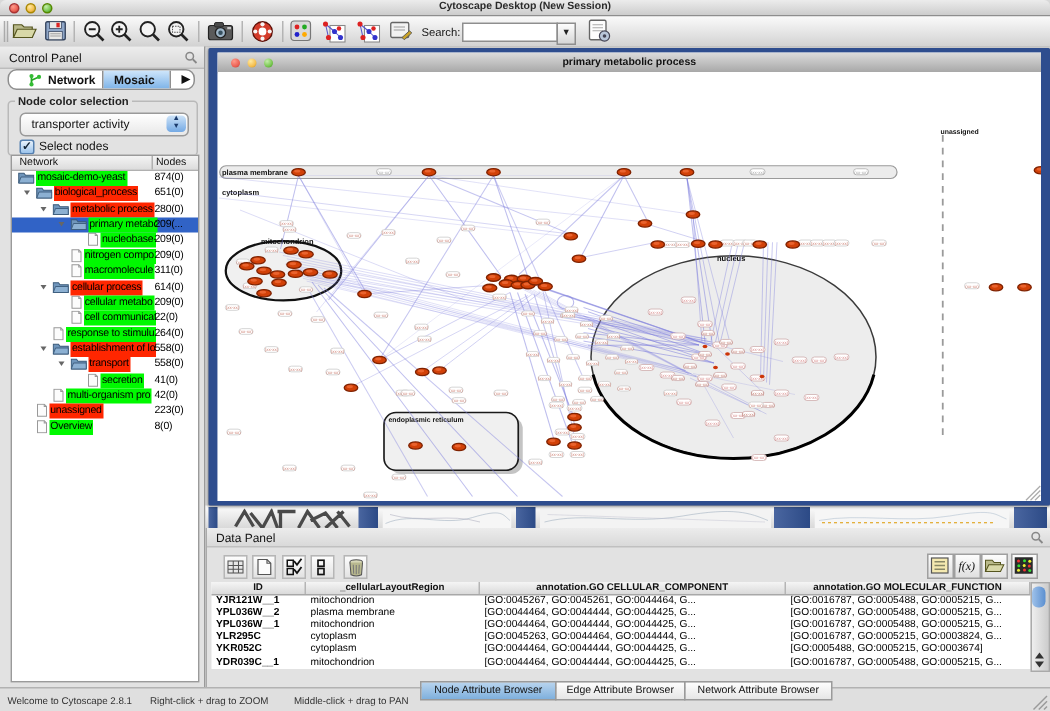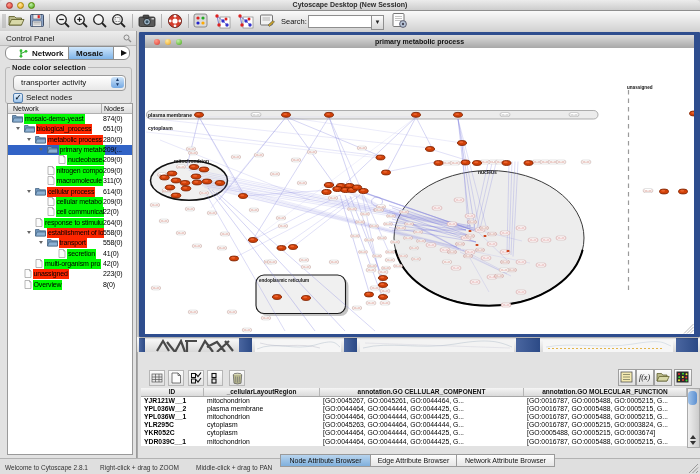--- a/index.html
+++ b/index.html
@@ -839,20 +839,27 @@
           <ellipse cx="682.2" cy="190.8" rx="2.025" ry="0.96" fill="#ef6a35" opacity="0.85"></ellipse>
           <g stroke="#aaa" stroke-width="0.8">
             <line x1="687" y1="333.5" x2="693.5" y2="327"></line>
             <line x1="690" y1="333.5" x2="693.5" y2="330"></line>
             <line x1="684" y1="333.5" x2="693.5" y2="324"></line>
           </g>
         </svg>
 </div>
 </div>
 <div id="datapanel" class="abs">
+      <div id="dp-head">
+        <span>Data Panel</span>
+        <svg style="position:absolute;right:5px;top:2px" width="9" height="9" viewBox="0 0 9 9">
+          <circle cx="3.5" cy="3.5" r="2.5" fill="none" stroke="#888" stroke-width="1"></circle>
+          <line x1="5.5" y1="5.5" x2="8" y2="8" stroke="#888" stroke-width="1.2"></line>
+        </svg>
+      </div>
       <div class="dpbtn" style="left:11px"><svg width="12" height="12" viewBox="0 0 12 12" style="margin:1px">
           <rect x="1" y="2" width="10" height="8" fill="#e8e8e8" stroke="#555" stroke-width="0.7"></rect>
           <line x1="1" y1="5" x2="11" y2="5" stroke="#555" stroke-width="0.7"></line>
           <line x1="1" y1="7.5" x2="11" y2="7.5" stroke="#555" stroke-width="0.7"></line>
           <line x1="4.5" y1="2" x2="4.5" y2="10" stroke="#555" stroke-width="0.7"></line>
           <line x1="8" y1="2" x2="8" y2="10" stroke="#555" stroke-width="0.7"></line>
         </svg></div>
       <div class="dpbtn" style="left:30px"><svg width="12" height="12" viewBox="0 0 12 12" style="margin:1px">
           <path d="M2 1 L8 1 L10.5 3.5 L10.5 11 L2 11 Z" fill="#fcfcfc" stroke="#555" stroke-width="0.8"></path>
           <path d="M8 1 L8 3.5 L10.5 3.5" fill="none" stroke="#555" stroke-width="0.8"></path>

